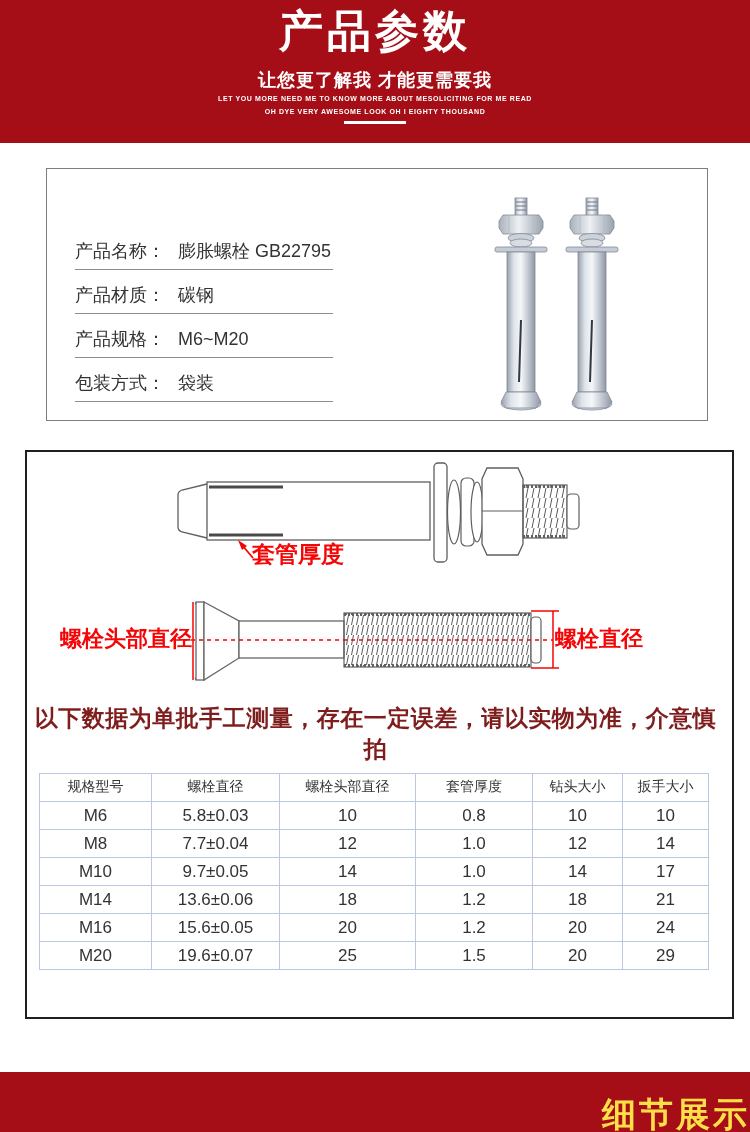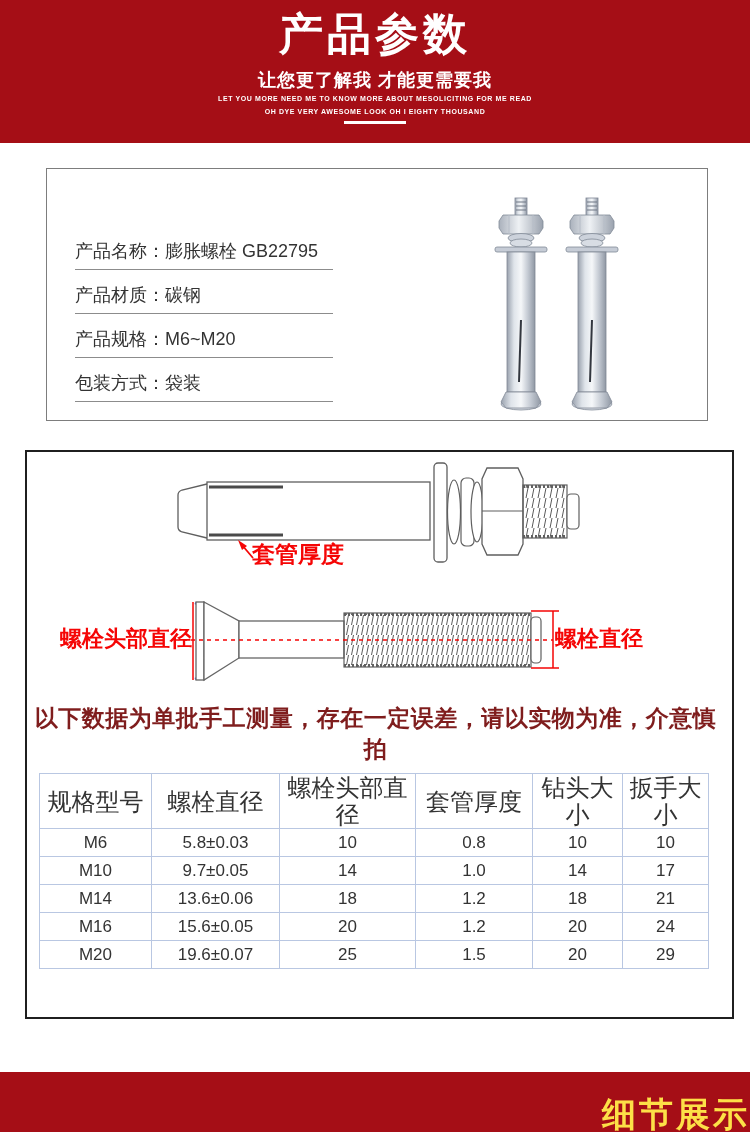--- a/index.html
+++ b/index.html
@@ -1,50 +1,50 @@
 <!DOCTYPE html>
 <html><head>
 <meta charset="utf-8">
 <style>
   html,body{margin:0;padding:0;background:#fff;}
   .page{position:relative;width:750px;height:1132px;background:#ffffff;overflow:hidden;
         font-family:"Liberation Sans","DejaVu Sans",sans-serif;}
 
   
   .band-top{position:absolute;left:0;top:0;width:750px;height:143px;background:#a50e16;color:#fff;text-align:center;}
-  .band-title{padding-top:10px;font-size:44px;font-weight:bold;letter-spacing:4px;line-height:48px;}
+  .band-title{padding-top:10px;font-size:44px;font-weight:bold;letter-spacing:4px;line-height:48px;font-family:Liberation Mono, monospace;}
   .band-sub{margin-top:12px;font-size:18px;letter-spacing:1px;line-height:20px;font-weight:bold;}
   .band-en{margin-top:4px;font-size:7px;font-weight:bold;letter-spacing:.6px;line-height:9px;}
   .band-divider{position:absolute;left:344px;top:121px;width:62px;height:3px;background:#fff;}
 
   
   .product-box{position:absolute;left:46px;top:168px;width:660px;height:251px;border:1px solid #7d7d7d;background:#fff;}
   .info-rows{position:absolute;left:28px;top:57px;width:258px;}
   .info-row{font-size:18px;color:#333;padding:13px 0 6px 0;border-bottom:1px solid #8c8c8c;white-space:nowrap;}
   .info-label{color:#333;margin-top:41px;}
-  .info-value{color:#333;}
+  .info-value{margin-left:13px;color:#333;}
   .bolt{position:absolute;top:27px;}
   .bolt-1{left:445px;}
   .bolt-2{left:516px;}
 
   
   .diagram-box{position:absolute;left:25px;top:450px;width:697px;height:565px;border:2px solid #1f1f1f;background:#fff;padding-left:8px;}
   .diag-svg-top{position:absolute;left:143px;top:6px;}
   .diag-svg-bottom{position:absolute;left:128px;top:143px;}
   .diag-label{position:absolute;color:#f50505;font-size:23px;font-weight:600;white-space:nowrap;line-height:24px;}
   .lbl-sleeve{left:225px;top:90px;}
   .lbl-head{left:33px;top:175px;font-size:22px;}
   .lbl-dia{left:528px;top:175px;font-size:22px;}
   .notice{position:absolute;left:0;top:251px;width:697px;text-align:center;color:#7f1d1d;font-size:23px;font-weight:bold;letter-spacing:.5px;}
 
   
   .spec-table{position:absolute;left:12px;top:321px;width:669px;border-collapse:collapse;table-layout:fixed;}
   .spec-table th,.spec-table td{border:1px solid #b9c7e2;height:27px;padding:0;text-align:center;
         font-size:17px;color:#333;font-weight:normal;line-height:27px;}
-  .spec-table th{font-size:24px;}
+  .spec-table th{font-size:14px;font-family:Liberation Mono, monospace;}
 
   
   .band-bottom{position:absolute;left:0;top:1072px;width:750px;height:60px;background:#a50e16;color:#fde047;text-align:right;}
   .band-bottom-title{padding-top:20px;font-size:34px;font-weight:bold;letter-spacing:3px;}
 
   svg{display:block;}
 </style>
 </head>
 <body>
 
@@ -192,20 +192,28 @@
       <tbody>
         <tr>
           <td>M6</td>
           <td>5.8±0.03</td>
           <td>10</td>
           <td>0.8</td>
           <td>10</td>
           <td>10</td>
         </tr>
         <tr>
+          <td>M8</td>
+          <td>7.7±0.04</td>
+          <td>12</td>
+          <td>1.0</td>
+          <td>12</td>
+          <td>14</td>
+        </tr>
+        <tr>
           <td>M10</td>
           <td>9.7±0.05</td>
           <td>14</td>
           <td>1.0</td>
           <td>14</td>
           <td>17</td>
         </tr>
         <tr>
           <td>M14</td>
           <td>13.6±0.06</td>

